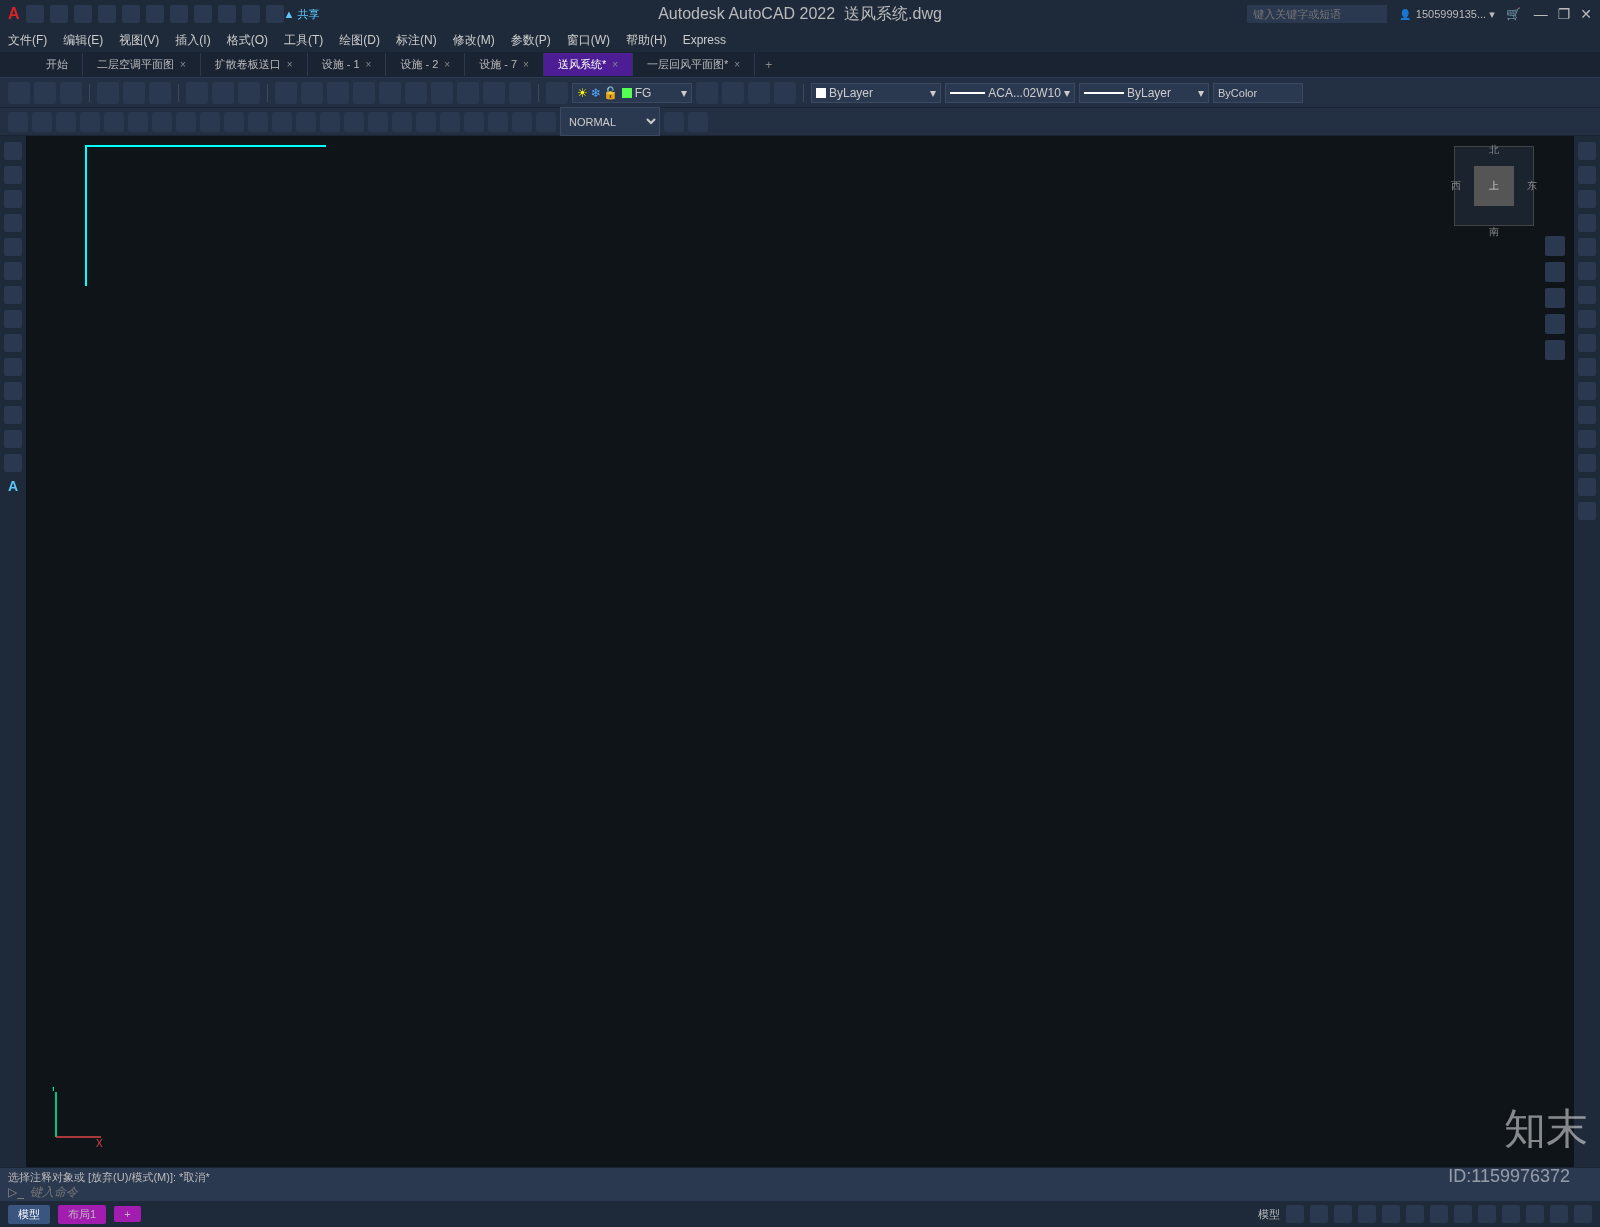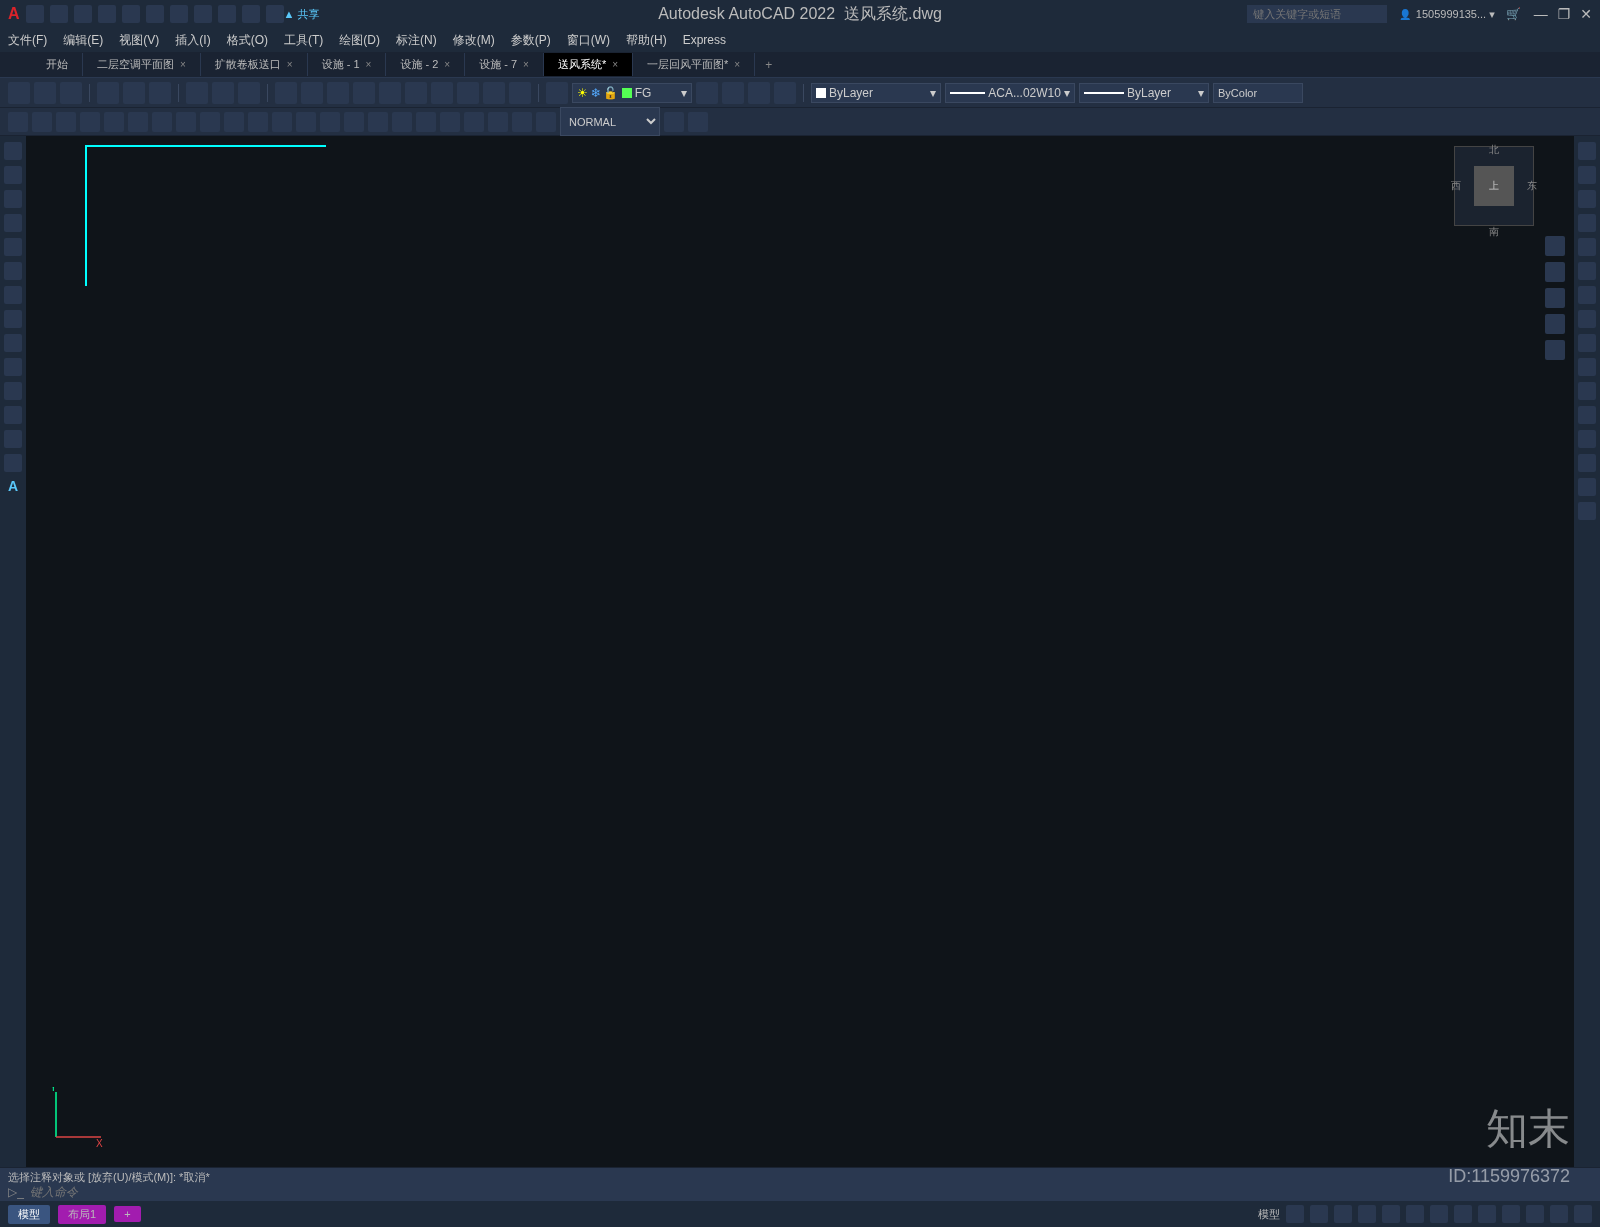--- a/index.html
+++ b/index.html
@@ -19,21 +19,21 @@
 .titlebar .wincontrols { display: flex; gap: 10px; color: #bbb; font-size: 14px; }
 .titlebar .wincontrols span { cursor: pointer; }
 
 
 .menubar { height: 24px; background: #1e2a3a; display: flex; align-items: center; padding: 0 8px; gap: 16px; font-size: 12px; color: #ccc; }
 .menubar span { cursor: pointer; }
 
 
 .filetabs { height: 26px; background: #1a2332; border-bottom: 1px solid #2a3850; display: flex; align-items: center; padding-left: 32px; }
 .filetabs .tab { padding: 4px 14px; font-size: 11px; color: #bbb; border-right: 1px solid #2a3850; display: flex; align-items: center; gap: 6px; cursor: pointer; }
-.filetabs .tab.active { background: #000000; color: #fff; }
+.filetabs .tab.active { background: #4c1d95; color: #fff; }
 .filetabs .tab .close { color: #888; font-size: 10px; }
 .filetabs .plus { padding: 0 10px; color: #888; cursor: pointer; }
 
 
 .toolbar { height: 30px; background: #232f42; border-bottom: 1px solid #1a2332; display: flex; align-items: center; padding: 0 8px; gap: 4px; }
 .toolbar .ico { width: 22px; height: 22px; background: #2a3850; display: inline-block; border-radius: 2px; }
 .toolbar .sep { width: 1px; height: 18px; background: #3a4860; margin: 0 3px; }
 .toolbar select, .toolbar input.combo { background: #2a3850; border: 1px solid #3a4860; color: #ccc; font-size: 11px; height: 20px; padding: 0 4px; }
 .toolbar .layer-combo { width: 120px; display: flex; align-items: center; background: #2a3850; border: 1px solid #3a4860; height: 20px; padding: 0 4px; gap: 3px; }
 .toolbar .layer-swatch { width: 10px; height: 10px; background: #54ff54; }
@@ -88,21 +88,21 @@
 .cmdarea input { flex: 1; background: transparent; border: none; color: #888; font-size: 12px; outline: none; font-style: italic; }
 
 
 .statusbar { position: absolute; bottom: 0; left: 0; right: 0; height: 26px; background: #1e2a3a; display: flex; align-items: center; padding: 0 8px; gap: 8px; font-size: 11px; color: #bbb; }
 .statusbar .tab { padding: 2px 10px; background: #a21caf; border-radius: 2px; cursor: pointer; }
 .statusbar .tab.active { background: #3a5580; color: #fff; }
 .statusbar .right { margin-left: auto; display: flex; gap: 6px; align-items: center; }
 .statusbar .ico { width: 18px; height: 18px; background: #2a3850; border-radius: 2px; }
 
 
-.watermark { position: absolute; right: 30px; bottom: 70px; color: rgba(255,255,255,0.5); font-size: 42px; font-weight: 300; pointer-events: none; }
+.watermark { position: absolute; right: 12px; bottom: 70px; color: rgba(255,255,255,0.5); font-size: 42px; font-weight: 300; pointer-events: none; }
 .wm-id { position: absolute; right: 30px; bottom: 40px; color: rgba(255,255,255,0.5); font-size: 18px; pointer-events: none; }
 </style>
 </head>
 <body>
 
 <div class="titlebar">
   <span class="logo">A</span>
   <div class="qat">
     <span></span>
       <span></span>

